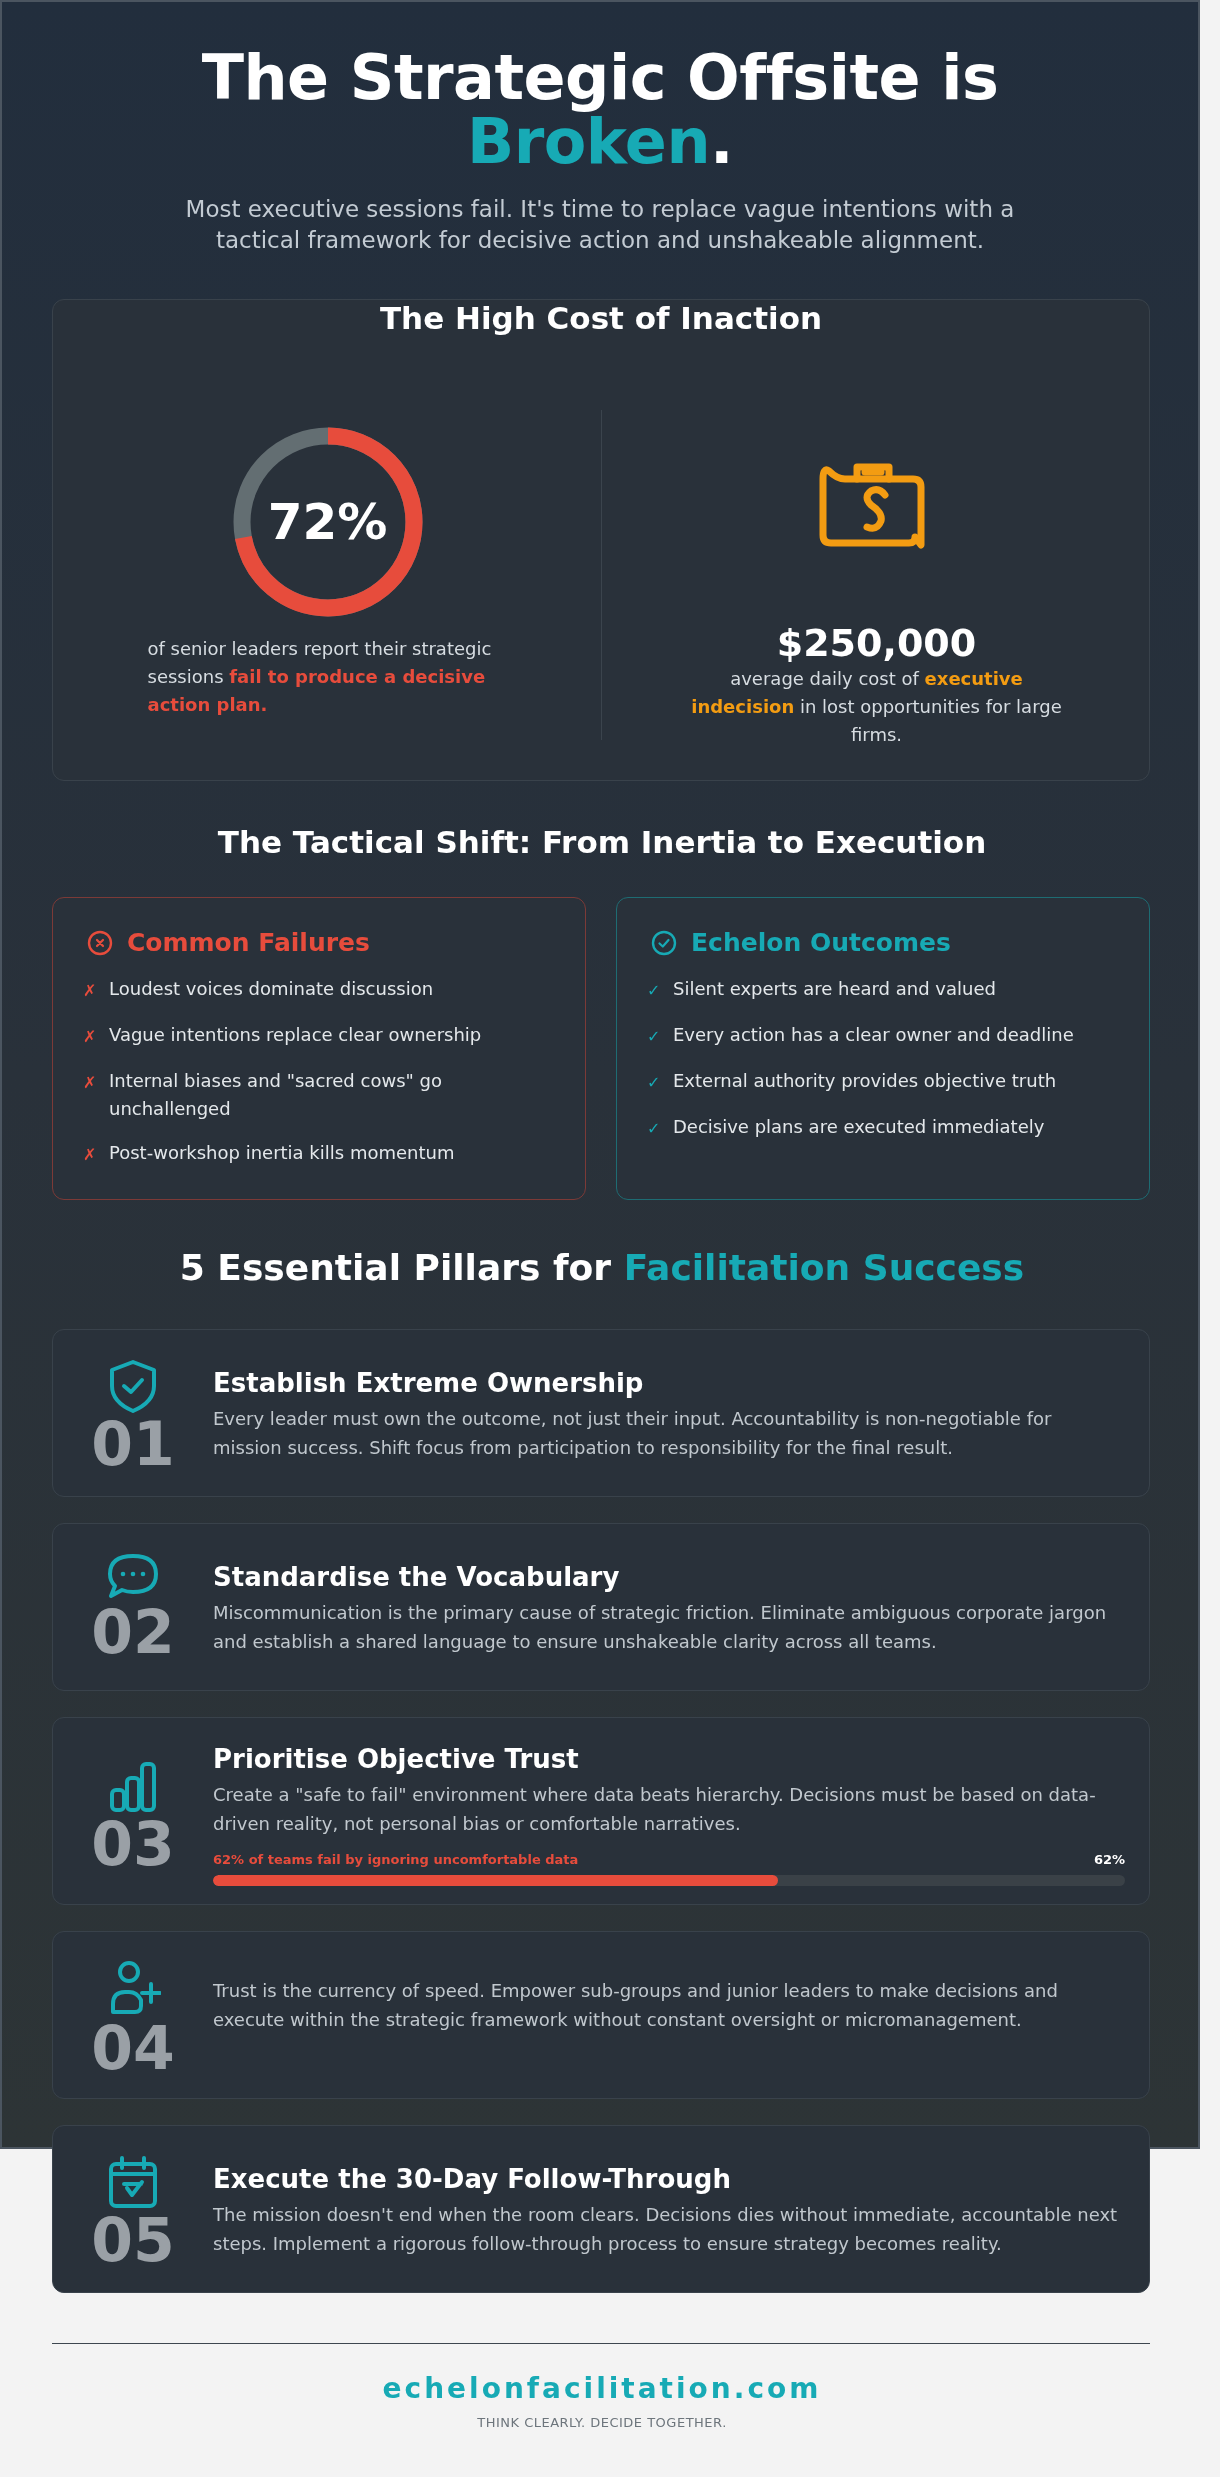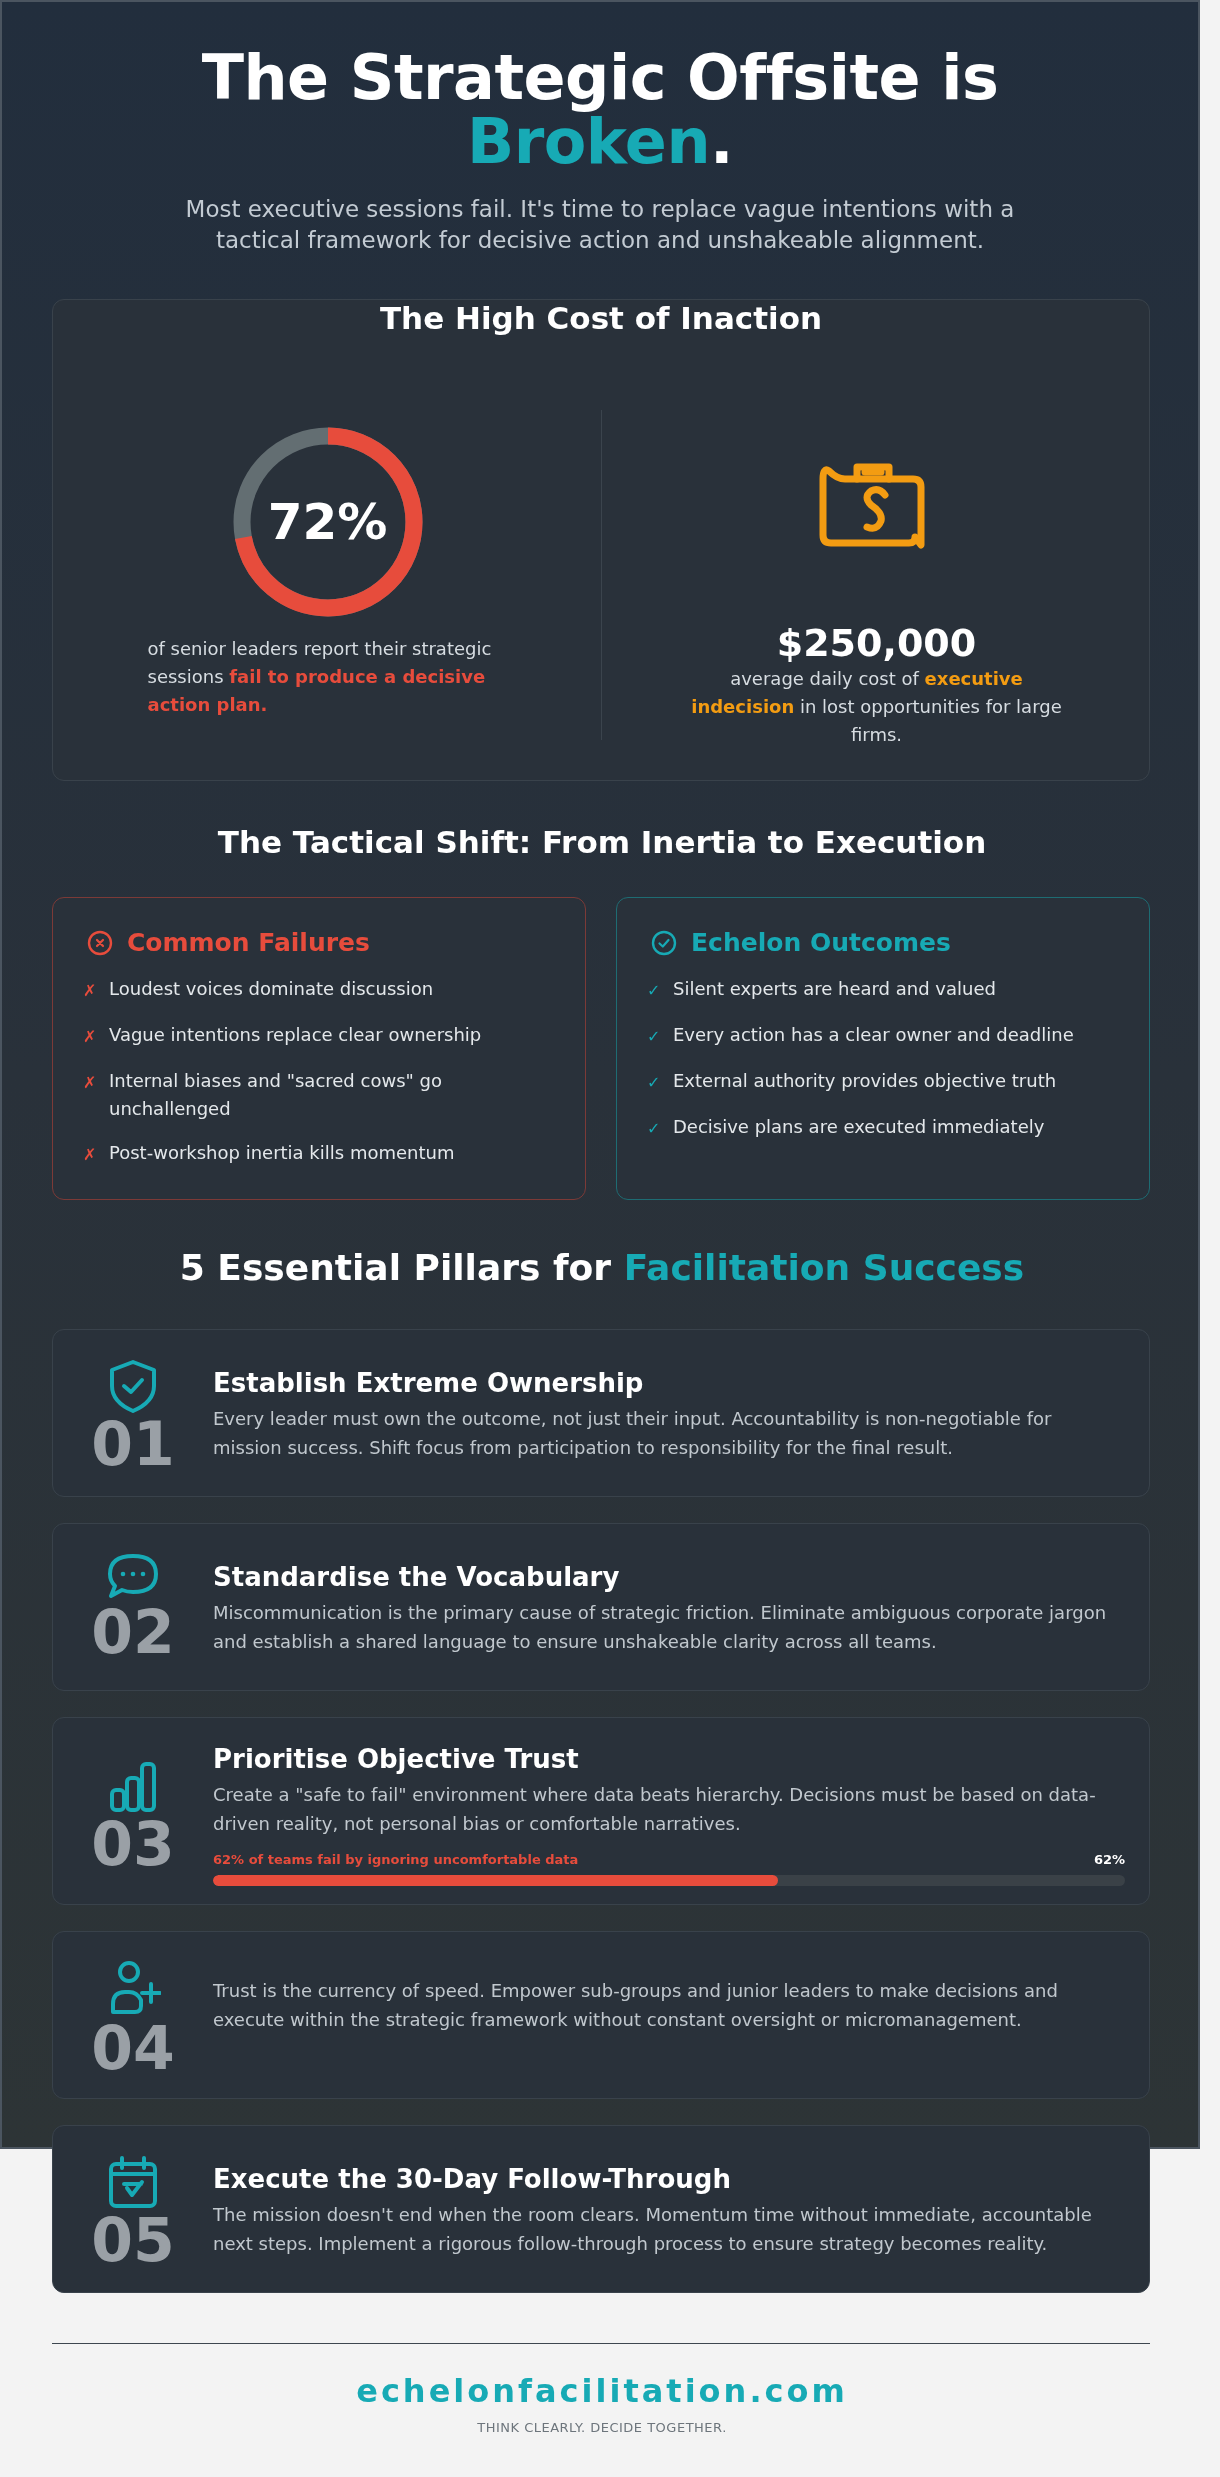--- a/index.html
+++ b/index.html
@@ -55,21 +55,21 @@
   .pillar .title { font-size: 26px; font-weight: bold; color: #fff; }
   .pillar .text { font-size: 18px; line-height: 29px; color: #c1c8ce; margin-top: 6px; }
   .bar-lbl { display: flex; justify-content: space-between; margin-top: 14px; font-size: 13px; font-weight: bold; }
   .bar-lbl .l { color: #e74c3c; }
   .bar-lbl .r { color: #fff; }
   .bar { height: 11px; background: #3a4147; border-radius: 6px; margin-top: 8px; overflow: hidden; }
   .bar .fill { height: 100%; background: #e74c3c; border-radius: 6px; }
 
   .footer-rule { position: absolute; left: 50px; top: 2341px; width: 1098px; height: 1px; background: #3d464f; }
   .footer { position: absolute; top: 2370px; width: 1200px; text-align: center; }
-  .footer .site { font-size: 32px; font-weight: bold; color: #17aab5; letter-spacing: 3px; }
+  .footer .site { font-size: 28px; font-weight: bold; color: #17aab5; letter-spacing: 3px; }
   .footer .tag { font-size: 13px; color: #6d757c; margin-top: 10px; letter-spacing: 0.5px; }
 </style>
 </head>
 <body>
 
 <div class="page">
 
   <header class="hero">
     <h1>
       <span>The Strategic Offsite is</span><br>
@@ -251,21 +251,21 @@
         <g fill="none" stroke="#17aab5" stroke-width="4" stroke-linecap="round" stroke-linejoin="round">
           <rect x="6" y="10" width="44" height="42" rx="5"></rect>
           <path d="M17 4 L17 14 M39 4 L39 14 M6 20 L50 20"></path>
           <path d="M19 30 L36 30 M22 34 L27 41 L37 28"></path>
         </g>
       </svg>
       <div class="num">05</div>
     </div>
     <div class="body" style="padding-top:38px;">
       <div class="title">Execute the 30-Day Follow-Through</div>
-      <div class="text">The mission doesn't end when the room clears. Momentum time without immediate, accountable next steps. Implement a rigorous follow-through process to ensure strategy becomes reality.</div>
+      <div class="text">The mission doesn't end when the room clears. Decisions dies without immediate, accountable next steps. Implement a rigorous follow-through process to ensure strategy becomes reality.</div>
     </div>
   </article>
 
   <div class="footer-rule"></div>
   <footer class="footer">
     <div class="site">echelonfacilitation.com</div>
     <div class="tag">THINK CLEARLY. DECIDE TOGETHER.</div>
   </footer>
 </div>
 

